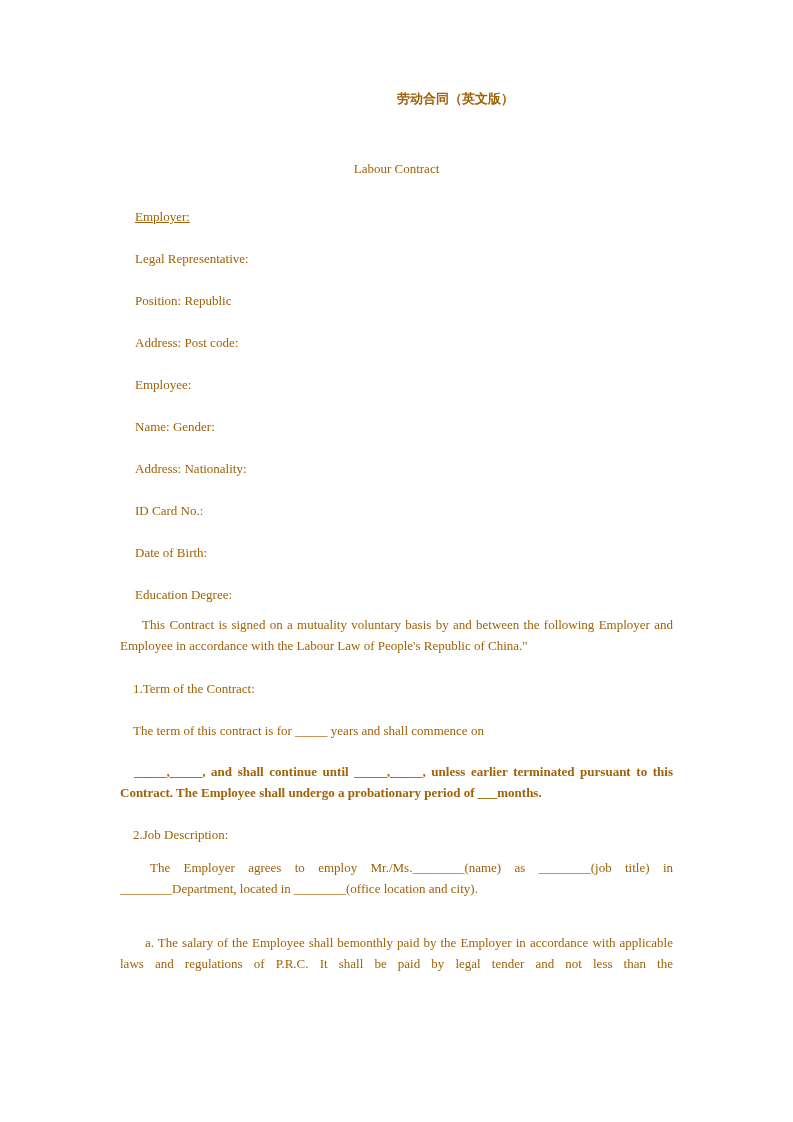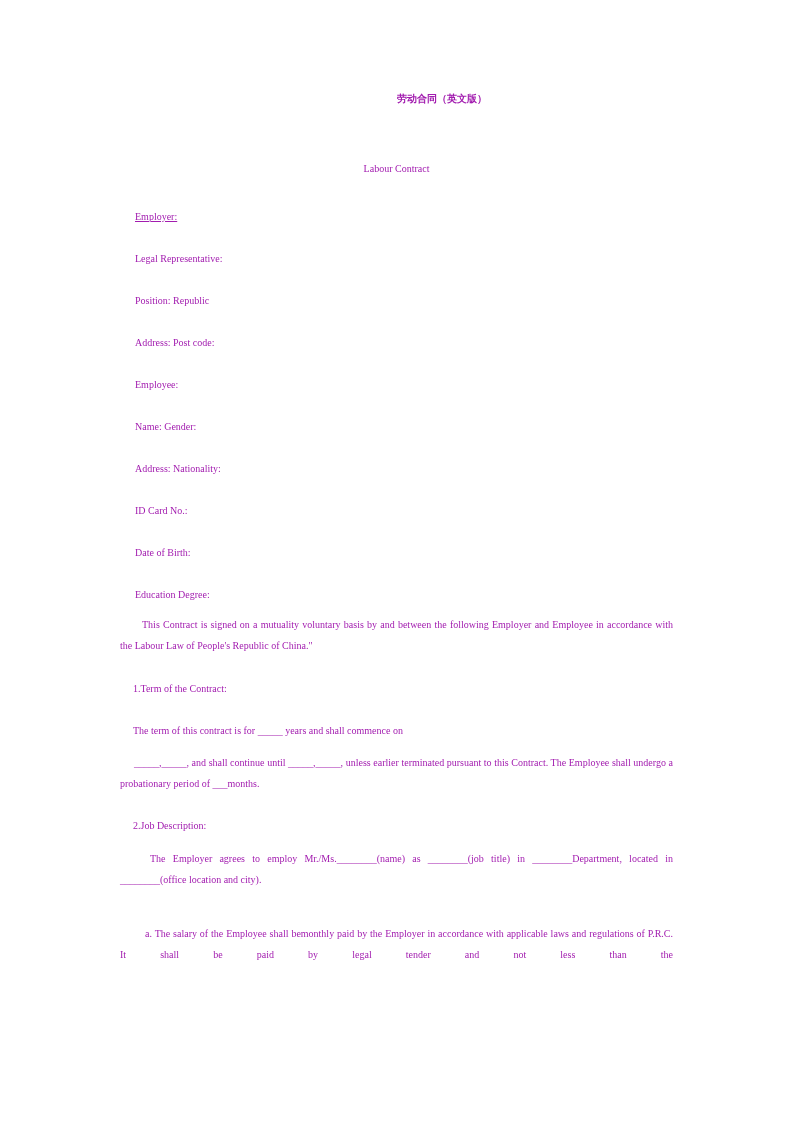--- a/index.html
+++ b/index.html
@@ -6,23 +6,23 @@
     margin: 0;
     padding: 0;
     background: #ffffff;
   }
   .page {
     position: relative;
     width: 793px;
     height: 1122px;
     margin: 0 auto;
     background: #ffffff;
-    color: #a21caf;
+    color: #a16207;
     font-family: "Liberation Serif", "DejaVu Serif", serif;
-    font-size: 10px;
+    font-size: 13px;
     line-height: 21px;
     box-sizing: border-box;
     padding: 88px 120px 0 120px;
     overflow: hidden;
   }
   .doc-title {
     padding-left: 277px;
     font-weight: bold;
     white-space: nowrap;
   }
@@ -50,22 +50,23 @@
     padding-left: 13px;
   }
   .sec1-heading {
     margin-top: 22px;
   }
   .term-line {
     margin-top: 21px;
     padding-left: 13px;
   }
   .cont-para {
-    margin-top: 11px;
+    margin-top: 20px;
     text-indent: 14px;
+    font-weight: bold;
   }
   .job-para {
     margin-top: 12px;
     text-indent: 30px;
   }
   .salary-para {
     margin-top: 33px;
     text-indent: 25px;
     text-align-last: justify;
   }

